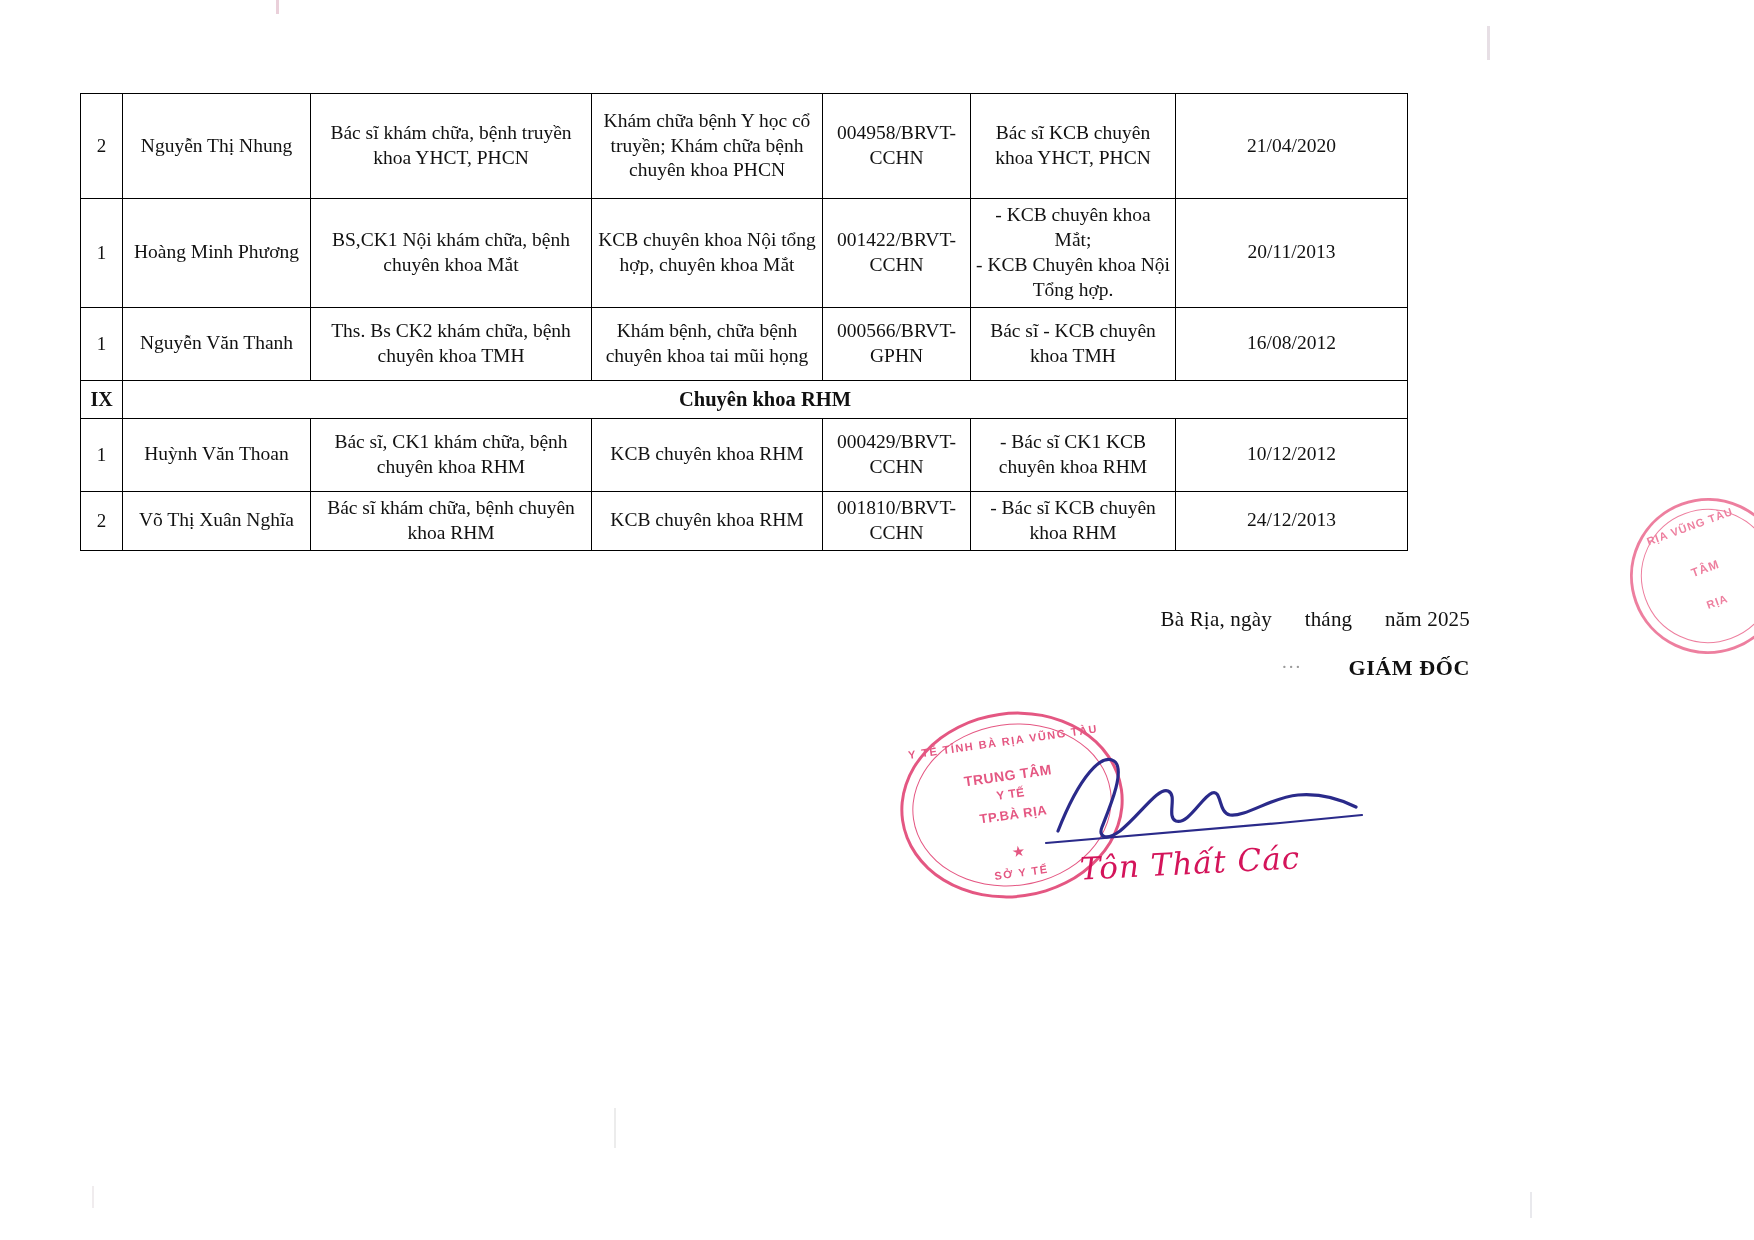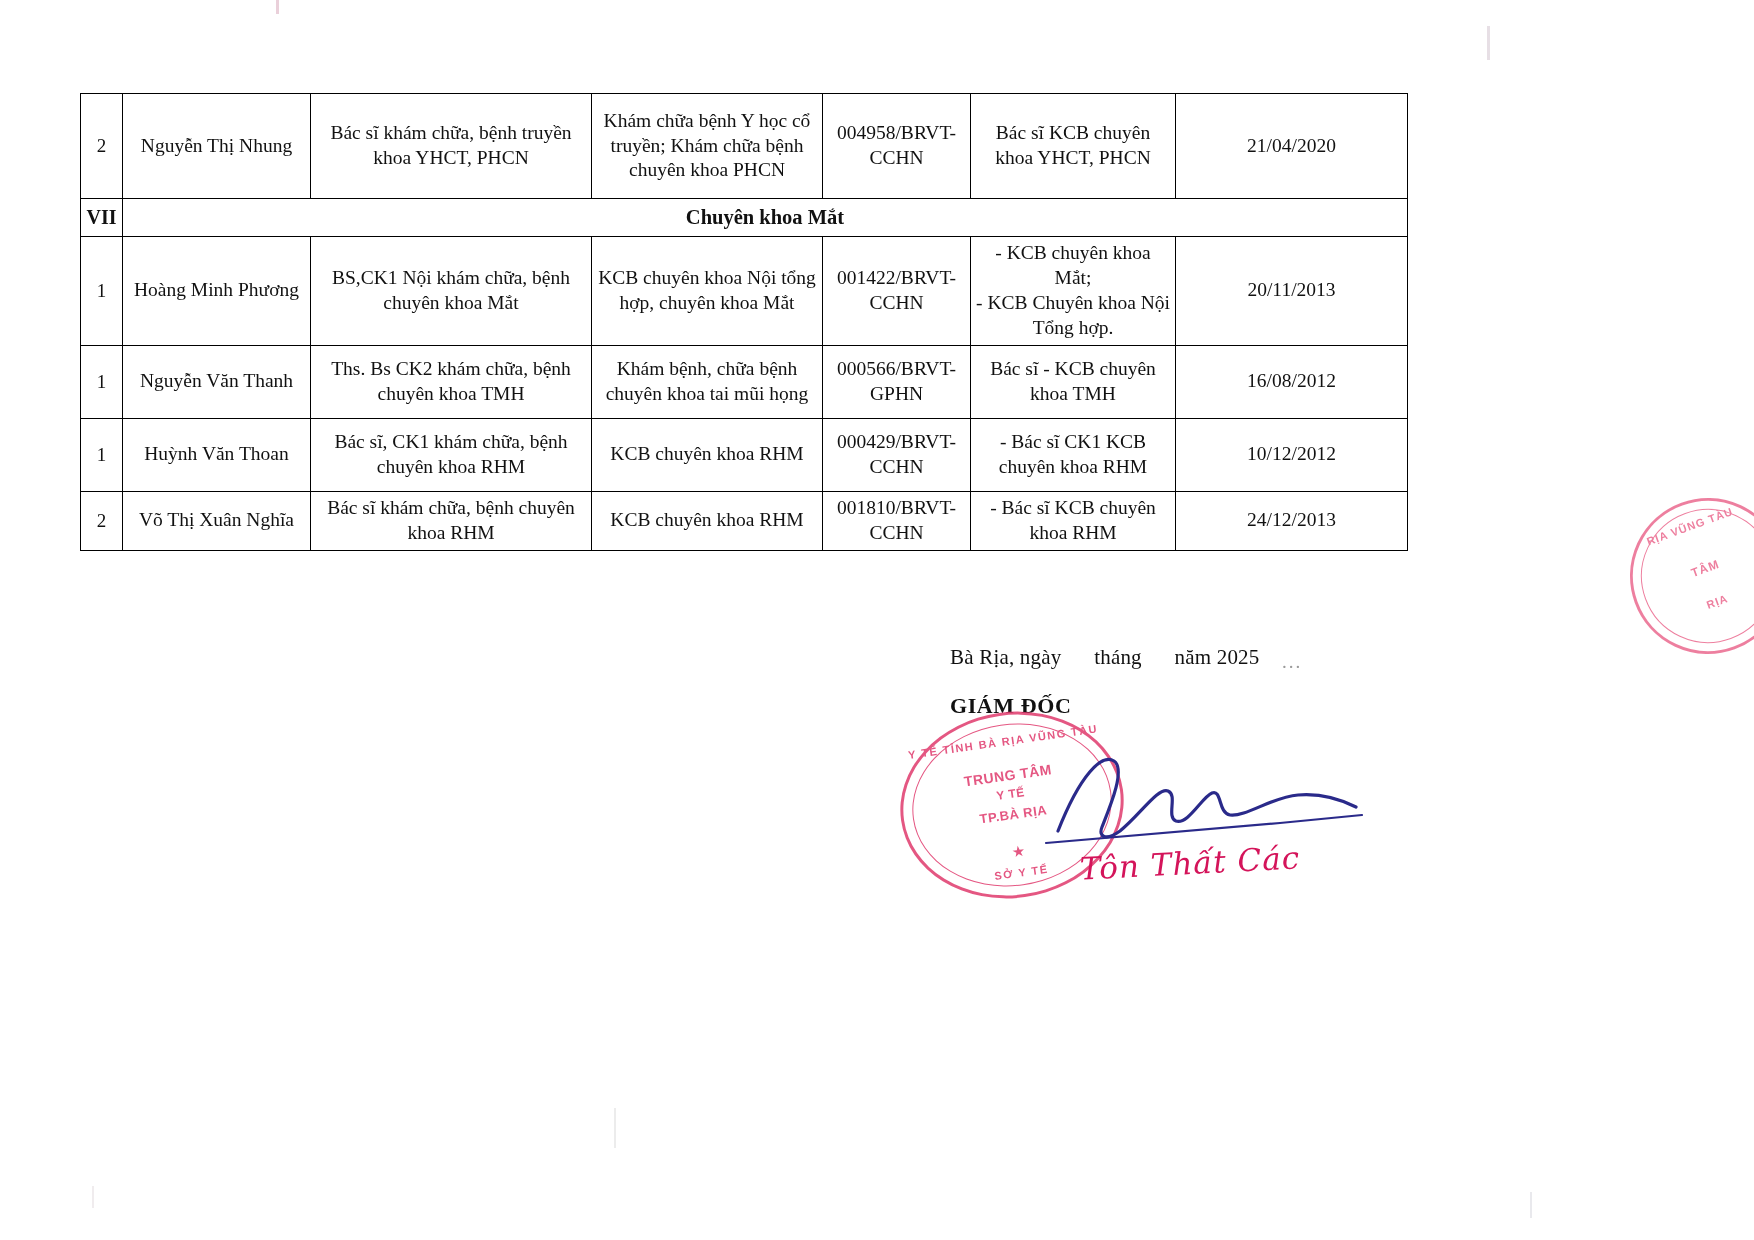--- a/index.html
+++ b/index.html
@@ -83,23 +83,23 @@
 
   .r-tall td { height: 96px; }
   .r-sec  td { height: 29px; }
   .r-mid  td { height: 64px; }
   .r-short td { height: 50px; }
 
   
   .sign-block {
     position: absolute;
     left: 950px;
-    top: 645px;
+    top: 607px;
     width: 520px;
-    text-align: left;
+    text-align: right;
     font-size: 21px;
   }
   .sign-place {
     white-space: pre;
     letter-spacing: .2px;
   }
   .sign-title {
     font-weight: bold;
     font-size: 22px;
     letter-spacing: .6px;
@@ -239,24 +239,20 @@
     <tr class="r-tall">
       <td class="idx">2</td>
       <td class="name">Nguyễn Thị Nhung</td>
       <td>Bác sĩ  khám chữa, bệnh truyền khoa YHCT, PHCN</td>
       <td>Khám chữa bệnh Y học cổ truyền; Khám chữa bệnh chuyên khoa PHCN</td>
       <td>004958/BRVT-CCHN</td>
       <td>Bác sĩ KCB chuyên khoa YHCT, PHCN</td>
       <td class="date">21/04/2020</td>
     </tr>
 
-    <tr class="r-sec">
-      <td class="sec-idx">VII</td>
-      <td class="sec-title" colspan="6">Chuyên khoa Mắt</td>
-    </tr>
 
     <tr class="r-tall">
       <td class="idx">1</td>
       <td class="name">Hoàng Minh Phương</td>
       <td>BS,CK1 Nội khám chữa, bệnh chuyên khoa Mắt</td>
       <td>KCB chuyên khoa Nội tổng hợp, chuyên khoa Mắt</td>
       <td>001422/BRVT-CCHN</td>
       <td style="white-space:pre-line">- KCB chuyên khoa Mắt;
 - KCB Chuyên khoa Nội Tổng hợp.</td>
       <td class="date">20/11/2013</td>
@@ -266,20 +262,24 @@
     <tr class="r-mid">
       <td class="idx">1</td>
       <td class="name">Nguyễn Văn Thanh</td>
       <td>Ths. Bs CK2 khám chữa, bệnh chuyên khoa TMH</td>
       <td>Khám bệnh, chữa bệnh chuyên khoa tai mũi họng</td>
       <td>000566/BRVT-GPHN</td>
       <td>Bác sĩ - KCB chuyên khoa TMH</td>
       <td class="date">16/08/2012</td>
     </tr>
 
+    <tr class="r-sec">
+      <td class="sec-idx">IX</td>
+      <td class="sec-title" colspan="6">Chuyên khoa RHM</td>
+    </tr>
 
     <tr class="r-mid">
       <td class="idx">1</td>
       <td class="name">Huỳnh Văn Thoan</td>
       <td>Bác sĩ, CK1 khám chữa, bệnh chuyên khoa RHM</td>
       <td>KCB chuyên khoa RHM</td>
       <td>000429/BRVT-CCHN</td>
       <td>- Bác sĩ CK1 KCB chuyên khoa RHM</td>
       <td class="date">10/12/2012</td>
     </tr>

